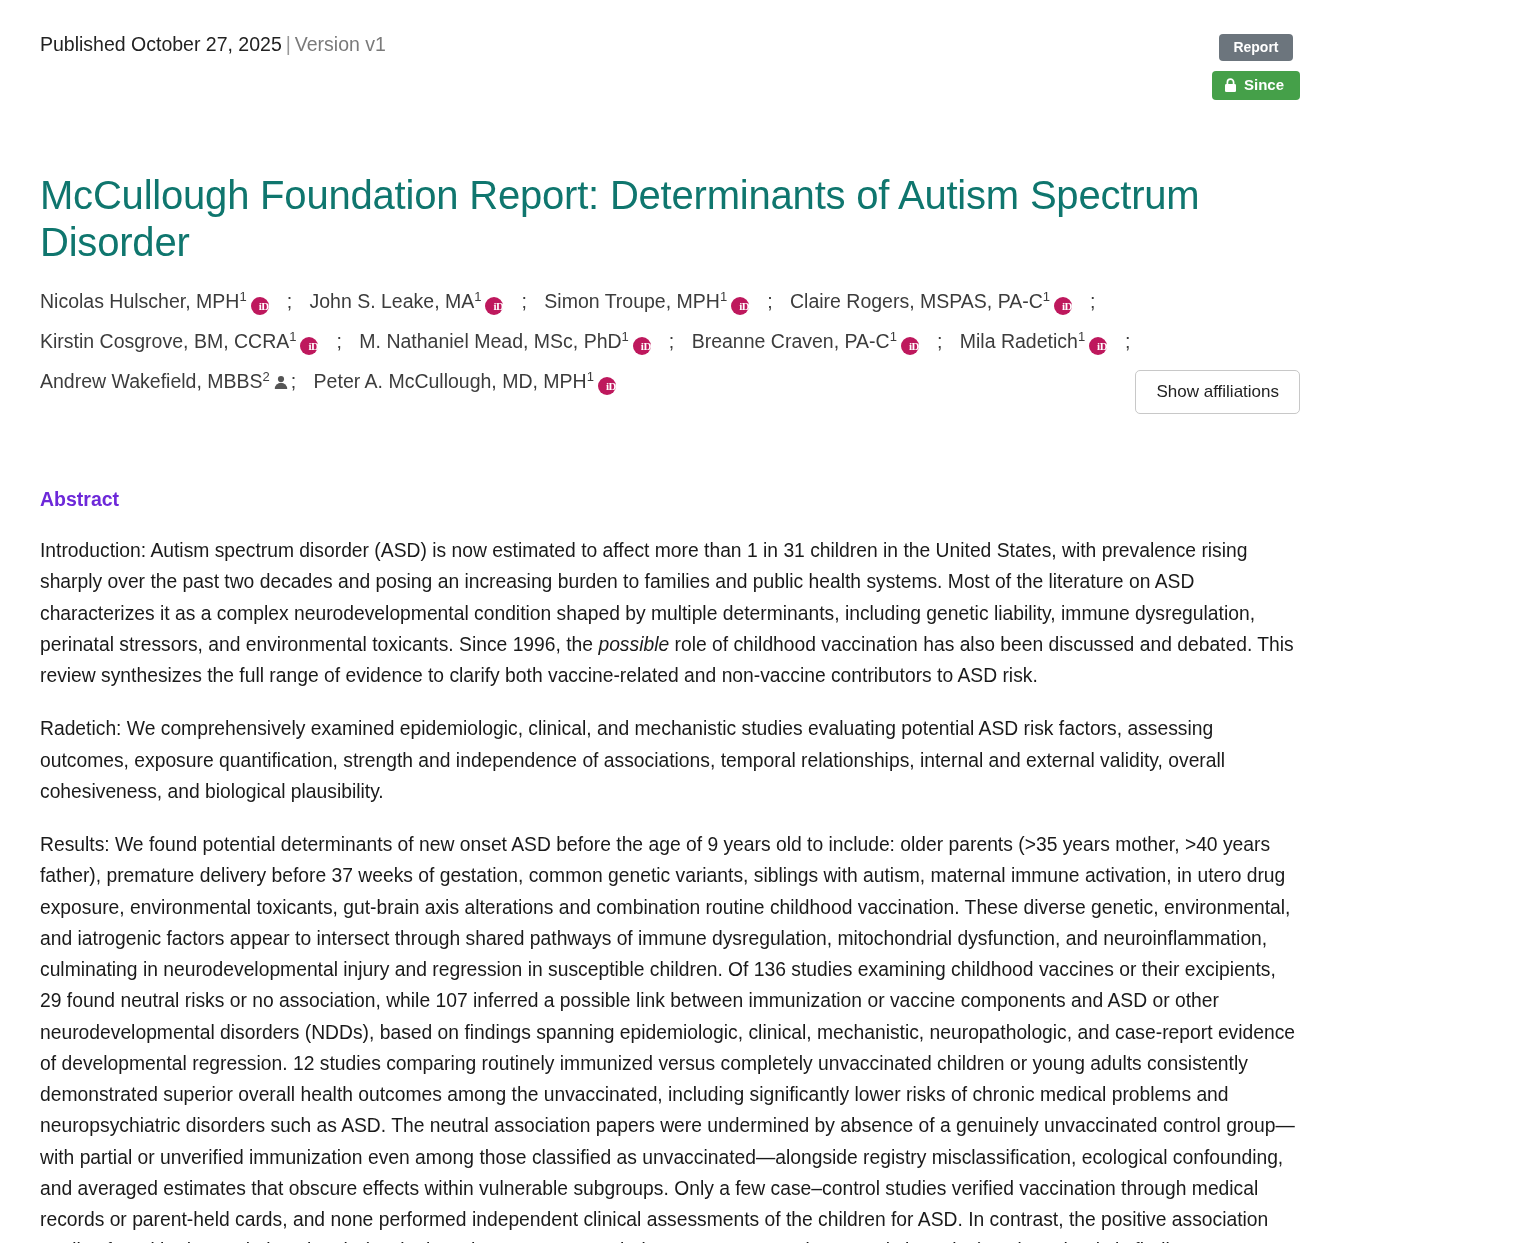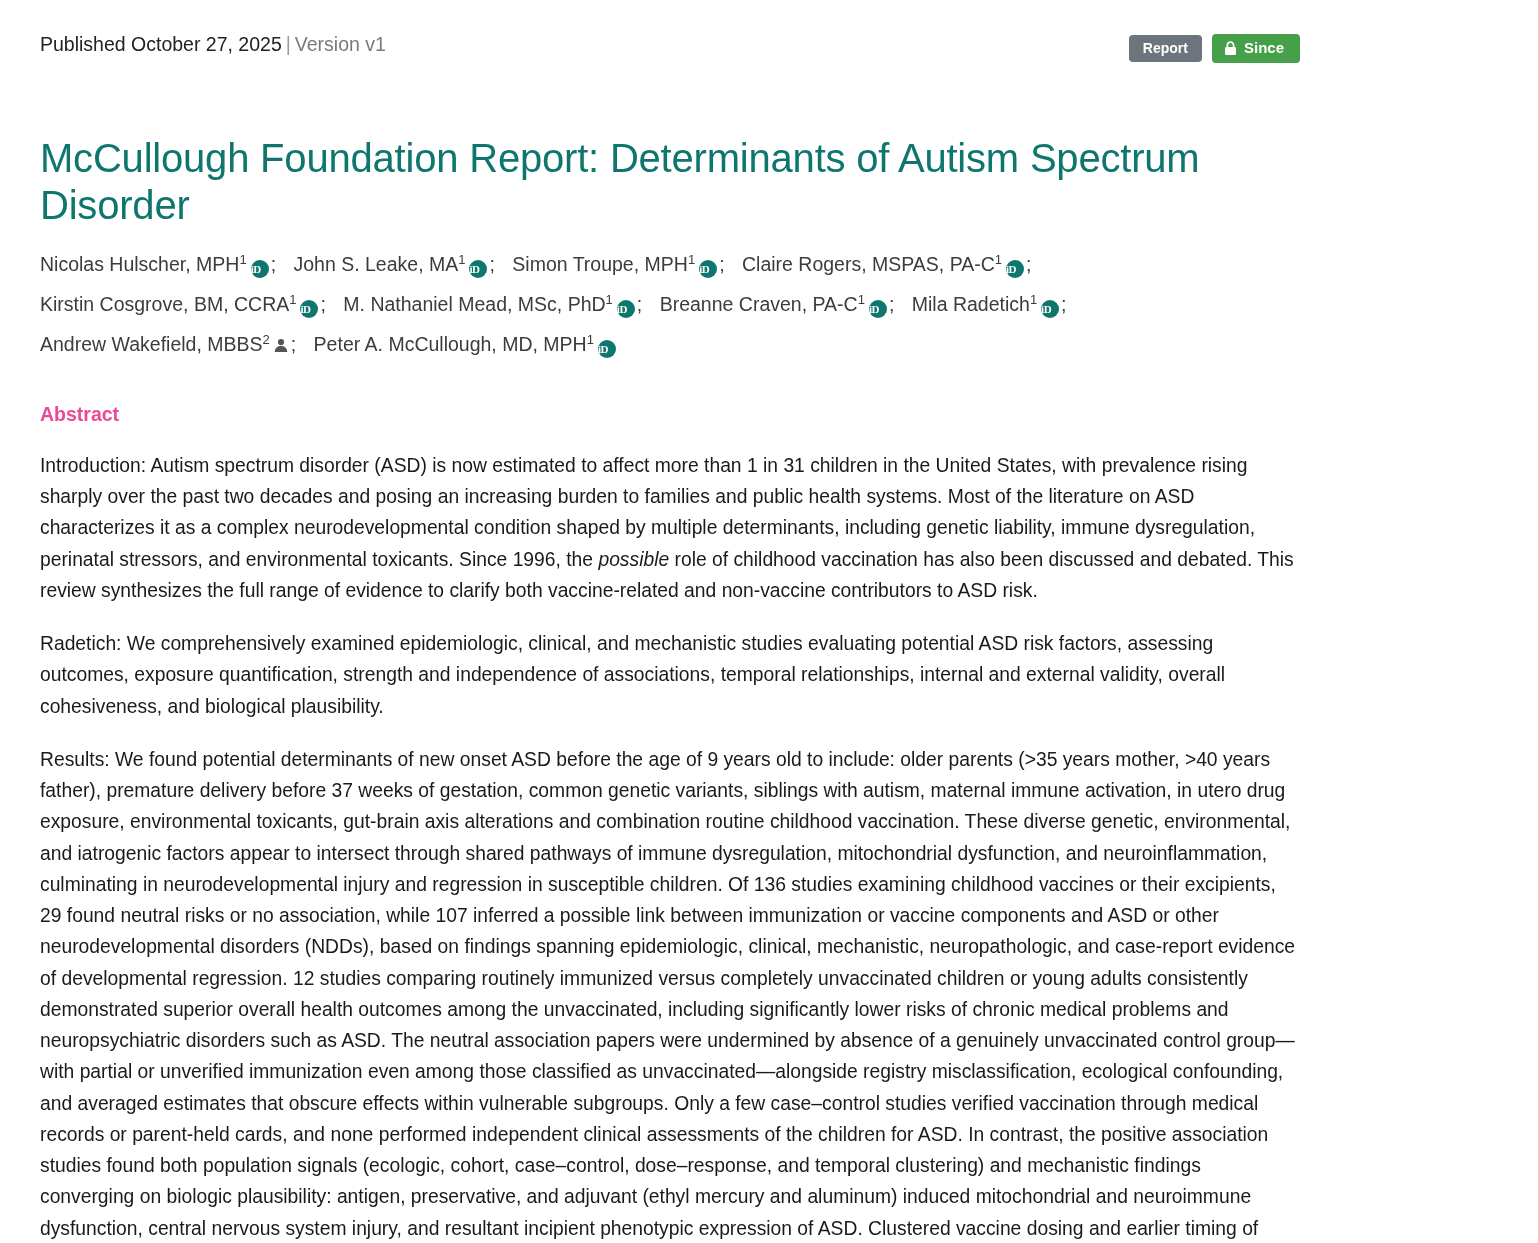--- a/index.html
+++ b/index.html
@@ -38,20 +38,21 @@
     margin: 0 4px;
   }
   .pubinfo .version {
     color: #7a7a7a;
   }
   .topbuttons {
     display: flex;
     align-items: center;
     gap: 10px;
     padding-top: 2px;
+    flex-direction: column;
   }
   .btn-report {
     background: #6c757d;
     color: #ffffff;
     font-size: 14px;
     font-weight: bold;
     padding: 6px 14px;
     border-radius: 4px;
     border: none;
     line-height: 1.1;
@@ -96,28 +97,28 @@
   }
   .author .sup {
     font-size: 13px;
     vertical-align: super;
   }
   .orcid {
     display: inline-block;
     width: 18px;
     height: 18px;
     border-radius: 50%;
-    background: #0f766e;
+    background: #be185d;
     color: #ffffff;
     font-size: 11px;
     font-weight: bold;
-    text-align: left;
+    text-align: right;
     line-height: 18px;
     vertical-align: -2px;
-    margin: 0 2px 0 4px;
+    margin: 0 18px 0 4px;
     font-family: "Liberation Serif", serif;
     letter-spacing: -0.5px;
   }
   .person-icon {
     display: inline-block;
     vertical-align: -2px;
     margin: 0 2px 0 3px;
   }
   .semi {
     color: #3c3c3c;
@@ -138,22 +139,22 @@
     font-size: 17px;
     color: #222;
     cursor: pointer;
     font-family: "Liberation Sans", sans-serif;
   }
 
   
   .abstract-heading {
     font-size: 19.5px;
     font-weight: bold;
-    color: #ec4899;
-    margin-top: 36px;
+    color: #6d28d9;
+    margin-top: 74px;
   }
   .abstract-body {
     margin-top: 24px;
   }
   .para {
     font-size: 19.3px;
     line-height: 1.62;
     color: #1a1a1a;
     margin: 0 0 22px 0;
     text-align: left;
@@ -184,20 +185,23 @@
     </div>
   </div>
 
   <h1 class="title">McCullough Foundation Report: Determinants of Autism Spectrum Disorder</h1>
 
   <div class="authors"><span class="author"><span>Nicolas Hulscher, MPH</span><span class="sup">1</span><span class="orcid">iD</span></span><span class="semi">; </span><span class="author"><span>John S. Leake, MA</span><span class="sup">1</span><span class="orcid">iD</span></span><span class="semi">; </span><span class="author"><span>Simon Troupe, MPH</span><span class="sup">1</span><span class="orcid">iD</span></span><span class="semi">; </span><span class="author"><span>Claire Rogers, MSPAS, PA-C</span><span class="sup">1</span><span class="orcid">iD</span></span><span class="semi">; </span><span class="author"><span>Kirstin Cosgrove, BM, CCRA</span><span class="sup">1</span><span class="orcid">iD</span></span><span class="semi">; </span><span class="author"><span>M. Nathaniel Mead, MSc, PhD</span><span class="sup">1</span><span class="orcid">iD</span></span><span class="semi">; </span><span class="author"><span>Breanne Craven, PA-C</span><span class="sup">1</span><span class="orcid">iD</span></span><span class="semi">; </span><span class="author"><span>Mila Radetich</span><span class="sup">1</span><span class="orcid">iD</span></span><span class="semi">; </span><span class="author"><span>Andrew Wakefield, MBBS</span><span class="sup">2</span><span class="person-icon"><svg width="16" height="16" viewBox="0 0 16 16">
             <circle cx="8" cy="5" r="3.1" fill="#555"></circle>
             <path d="M1.8 15 a6.2 6.2 0 0 1 12.4 0 z" fill="#555"></path>
           </svg></span></span><span class="semi">; </span><span class="author"><span>Peter A. McCullough, MD, MPH</span><span class="sup">1</span><span class="orcid">iD</span></span><span class="semi"> </span></div>
 
+  <div class="aff-row">
+    <button class="btn-affiliations">Show affiliations</button>
+  </div>
 
   <div class="abstract-heading">Abstract</div>
 
   <div class="abstract-body">
       <p class="para"><b>Introduction:</b><span> Autism spectrum disorder (ASD) is now estimated to affect more than 1 in 31 children in the United States, with prevalence rising sharply over the past two decades and posing an increasing burden to families and public health systems. Most of the literature on ASD characterizes it as a complex neurodevelopmental condition shaped by multiple determinants, including genetic liability, immune dysregulation, perinatal stressors, and environmental toxicants. Since 1996, the </span><i>possible</i><span> role of childhood vaccination has also been discussed and debated. This review synthesizes the full range of evidence to clarify both vaccine-related and non-vaccine contributors to ASD risk.</span></p>
       <p class="para"><b>Radetich:</b><span> We comprehensively examined epidemiologic, clinical, and mechanistic studies evaluating potential ASD risk factors, assessing outcomes, exposure quantification, strength and independence of associations, temporal relationships, internal and external validity, overall cohesiveness, and biological plausibility.</span></p>
       <p class="para"><b>Results:</b><span> We found potential determinants of new onset ASD before the age of 9 years old to include: older parents (&gt;35 years mother, &gt;40 years father), premature delivery before 37 weeks of gestation, common genetic variants, siblings with autism, maternal immune activation, in utero drug exposure, environmental toxicants, gut-brain axis alterations and combination routine childhood vaccination. These diverse genetic, environmental, and iatrogenic factors appear to intersect through shared pathways of immune dysregulation, mitochondrial dysfunction, and neuroinflammation, culminating in neurodevelopmental injury and regression in susceptible children. Of 136 studies examining childhood vaccines or their excipients, 29 found neutral risks or no association, while 107 inferred a possible link between immunization or vaccine components and ASD or other neurodevelopmental disorders (NDDs), based on findings spanning epidemiologic, clinical, mechanistic, neuropathologic, and case-report evidence of developmental regression. 12 studies comparing routinely immunized versus completely unvaccinated children or young adults consistently demonstrated superior overall health outcomes among the unvaccinated, including significantly lower risks of chronic medical problems and neuropsychiatric disorders such as ASD. The neutral association papers were undermined by absence of a genuinely unvaccinated control group—with partial or unverified immunization even among those classified as unvaccinated—alongside registry misclassification, ecological confounding, and averaged estimates that obscure effects within vulnerable subgroups. Only a few case–control studies verified vaccination through medical records or parent-held cards, and none performed independent clinical assessments of the children for ASD. In contrast, the positive association studies found both population signals (ecologic, cohort, case–control, dose–response, and temporal clustering) and mechanistic findings converging on biologic plausibility: antigen, preservative, and adjuvant (ethyl mercury and aluminum) induced mitochondrial and neuroimmune dysfunction, central nervous system injury, and resultant incipient phenotypic expression of ASD. Clustered vaccine dosing and earlier timing of exposure during critical neurodevelopmental windows appeared to increase the risk of ASD. These findings parallel strong, consistent increases in cumulative vaccine exposure during early childhood and the reported prevalence of autism across successive birth cohorts. To date, no study has evaluated the safety of the entire cumulative pediatric vaccine schedule for neurodevelopmental outcomes through age 9 or 18 years. Nearly all existing research has focused on a narrow subset of individual vaccines or components—primarily MMR, thimerosal-containing, or aluminum-adjuvanted products—meaning that only a small fraction of total childhood vaccine exposure has ever been assessed for associations with ASD or other NDDs.</span></p>
     </div>
 
 </div>

